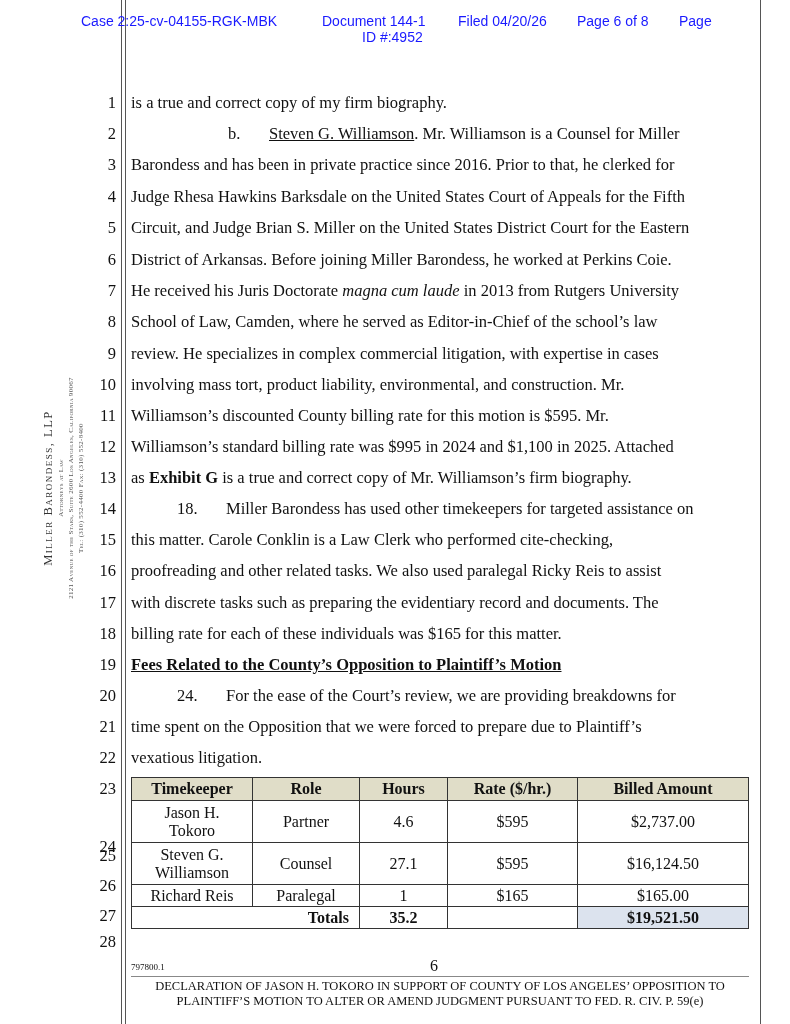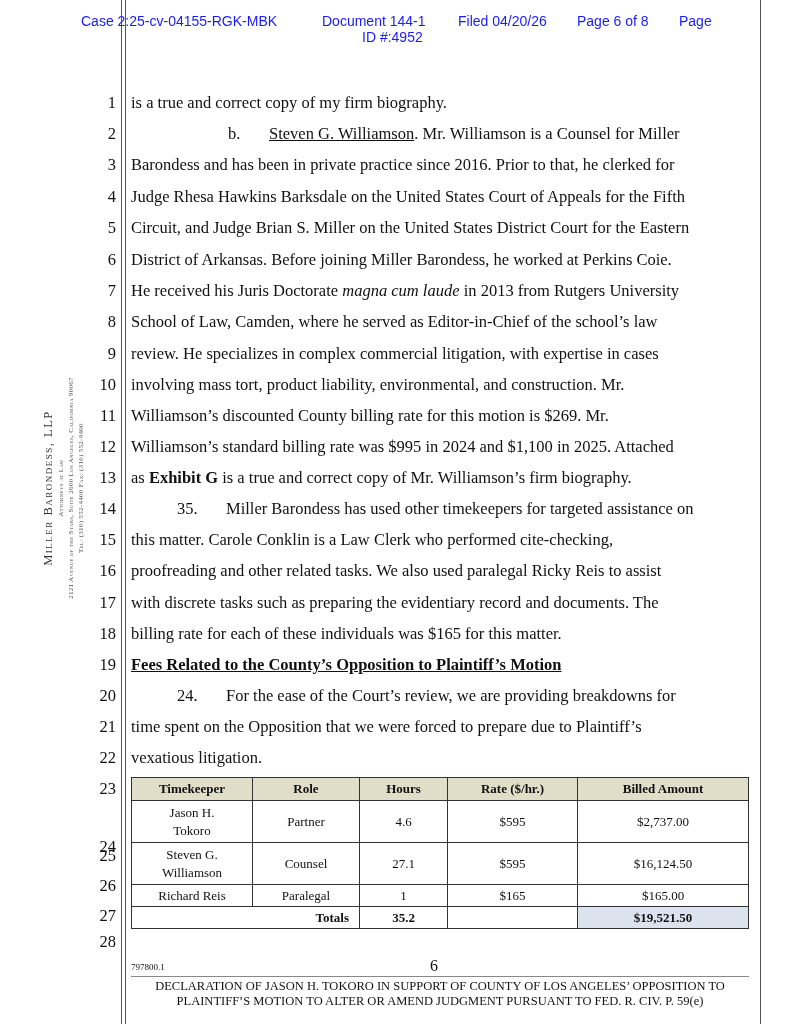--- a/index.html
+++ b/index.html
@@ -38,21 +38,21 @@
 
   
   .tl { position: absolute; left: 131px; font-size: 16.5px; line-height: 20px;
         white-space: nowrap; }
   .u { text-decoration: underline; }
   .i { font-style: italic; }
   .b { font-weight: bold; }
 
   
   table.fees { position: absolute; left: 131px; top: 777px; width: 618px;
-               border-collapse: collapse; font-size: 13px; }
+               border-collapse: collapse; font-size: 16px; }
   table.fees td, table.fees th { border: 1.5px solid #333; text-align: center;
                padding: 0; line-height: 18px; }
   table.fees th { background: #e0ddc8; font-weight: bold; height: 22px; }
   table.fees td.hl { background: #dce3ee; }
   table.fees .tot { font-weight: bold; }
 
   .footer-id { position: absolute; left: 131px; top: 962px; font-size: 9px; }
   .footer-pg { position: absolute; left: 430px; top: 957px; font-size: 16px; }
   .footer-rule { position: absolute; left: 131px; top: 976px; width: 618px; height: 1px; background: #888; }
   .footer-title { position: absolute; left: 131px; top: 979px; width: 618px; text-align: center;
@@ -120,25 +120,25 @@
   <span style="position:absolute;left:138px"><span class="u">Steven G. Williamson</span><span>.  Mr. Williamson is a Counsel for Miller</span></span>
 </div>
 <div class="tl" style="top:155px">Barondess and has been in private practice since 2016.  Prior to that, he clerked for</div>
 <div class="tl" style="top:187px">Judge Rhesa Hawkins Barksdale on the United States Court of Appeals for the Fifth</div>
 <div class="tl" style="top:218px">Circuit, and Judge Brian S. Miller on the United States District Court for the Eastern</div>
 <div class="tl" style="top:250px">District of Arkansas.  Before joining Miller Barondess, he worked at Perkins Coie.</div>
 <div class="tl" style="top:281px"><span>He received his Juris Doctorate </span><span class="i">magna cum laude</span><span> in 2013 from Rutgers University</span></div>
 <div class="tl" style="top:312px">School of Law, Camden, where he served as Editor-in-Chief of the school’s law</div>
 <div class="tl" style="top:344px">review.  He specializes in complex commercial litigation, with expertise in cases</div>
 <div class="tl" style="top:375px">involving mass tort, product liability, environmental, and construction.  Mr.</div>
-<div class="tl" style="top:406px">Williamson’s discounted County billing rate for this motion is $269.  Mr.</div>
+<div class="tl" style="top:406px">Williamson’s discounted County billing rate for this motion is $595.  Mr.</div>
 <div class="tl" style="top:437px">Williamson’s standard billing rate was $995 in 2024 and $1,100 in 2025.  Attached</div>
 <div class="tl" style="top:468px"><span>as </span><span class="b">Exhibit G</span><span> is a true and correct copy of Mr. Williamson’s firm biography.</span></div>
 <div class="tl" style="top:499px">
-  <span style="position:absolute;left:46px">35.</span>
+  <span style="position:absolute;left:46px">18.</span>
   <span style="position:absolute;left:95px">Miller Barondess has used other timekeepers for targeted assistance on</span>
 </div>
 <div class="tl" style="top:530px">this matter.  Carole Conklin is a Law Clerk who performed cite-checking,</div>
 <div class="tl" style="top:561px">proofreading and other related tasks.  We also used paralegal Ricky Reis to assist</div>
 <div class="tl" style="top:593px">with discrete tasks such as preparing the evidentiary record and documents.  The</div>
 <div class="tl" style="top:624px">billing rate for each of these individuals was $165 for this matter.</div>
 <div class="tl b u" style="top:655px">Fees Related to the County’s Opposition to Plaintiff’s Motion</div>
 <div class="tl" style="top:686px">
   <span style="position:absolute;left:46px">24.</span>
   <span style="position:absolute;left:95px">For the ease of the Court’s review, we are providing breakdowns for</span>

